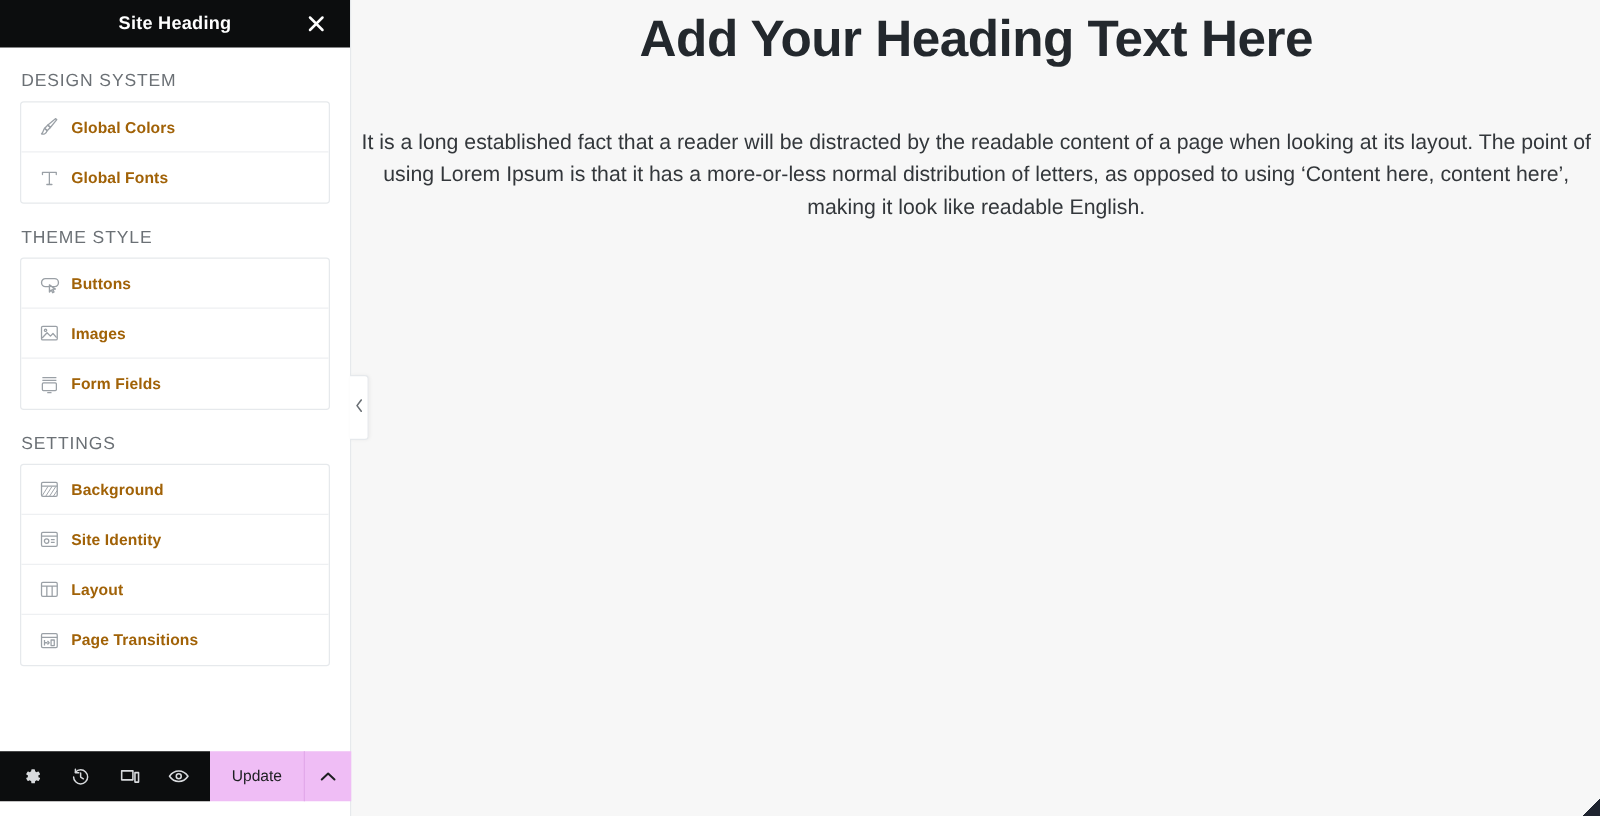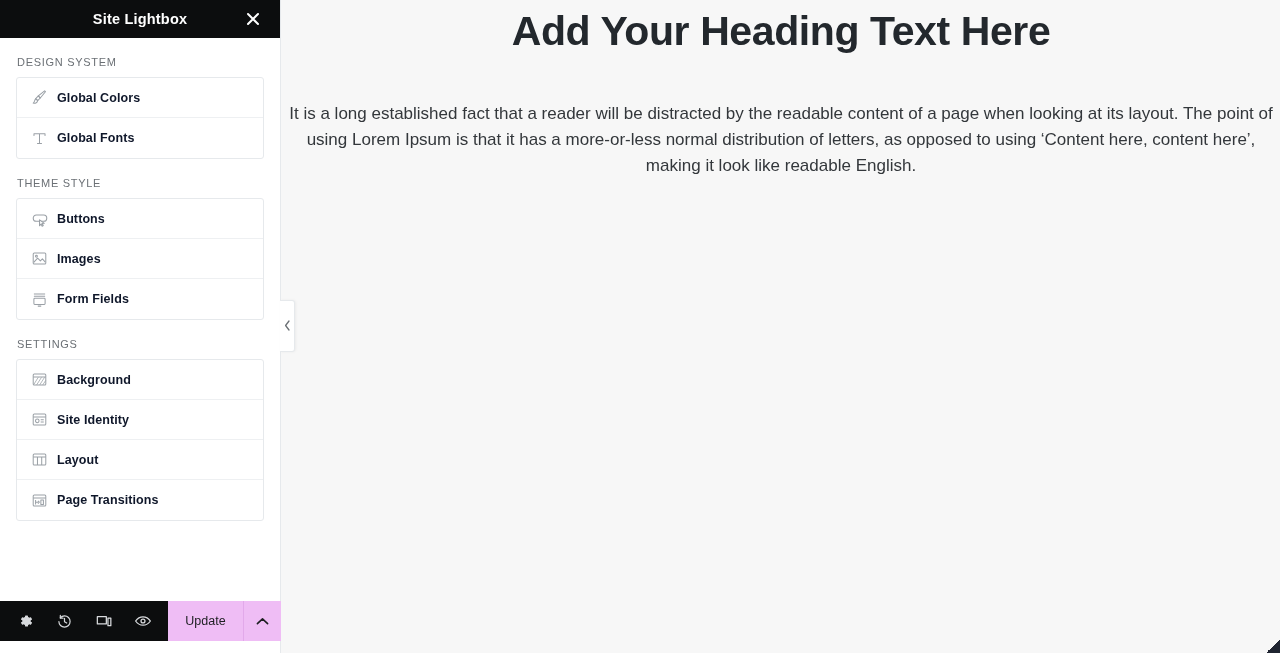--- a/index.html
+++ b/index.html
@@ -83,21 +83,21 @@
   }
   #close-btn svg { display: block; }
 
   #panel-body {
     flex: 1 1 auto;
     overflow: hidden;
     padding: 0 16px;
     background: #ffffff;
   }
   .section-label {
-    font-size: 11px;
+    font-size: 14px;
     letter-spacing: 0.7px;
     color: #6b7075;
     text-transform: uppercase;
     padding: 18px 0 9px 1px;
   }
   .card {
     border: 1px solid #e6e9ec;
     border-radius: 3px;
     background: #ffffff;
     overflow: hidden;
@@ -116,21 +116,21 @@
     flex: 0 0 26px;
     display: flex;
     align-items: center;
     justify-content: flex-start;
     color: #9aa0a6;
   }
   .row .icon svg { display: block; }
   .row .label {
     font-size: 12.5px;
     font-weight: bold;
-    color: #0f172a;
+    color: #a16207;
     letter-spacing: 0.1px;
   }
   .h1-glyph {
     font-family: "Liberation Serif", serif;
     font-size: 14px;
     color: #8e949a;
     letter-spacing: -0.5px;
     line-height: 1;
   }
 
@@ -208,21 +208,21 @@
     <div id="canvas-inner">
       <div class="canvas-heading">Add Your Heading Text Here</div>
       <div class="canvas-para">It is a long established fact that a reader will be distracted by the readable content of a page when looking at its layout. The point of using Lorem Ipsum is that it has a more-or-less normal distribution of letters, as opposed to using ‘Content here, content here’, making it look like readable English.</div>
     </div>
     <div class="corner-mark"></div>
   </div>
 
   <div id="panel">
 
     <div id="panel-header">
-      <span class="title">Site Lightbox</span>
+      <span class="title">Site Heading</span>
       <div id="close-btn">
         <svg width="16" height="16" viewBox="0 0 16 16" fill="none" stroke="#ffffff" stroke-width="2" stroke-linecap="round">
           <path d="M3 3 L13 13 M13 3 L3 13"></path>
         </svg>
       </div>
     </div>
 
     <div id="panel-body">
 
       <div class="section-label">DESIGN SYSTEM</div>

